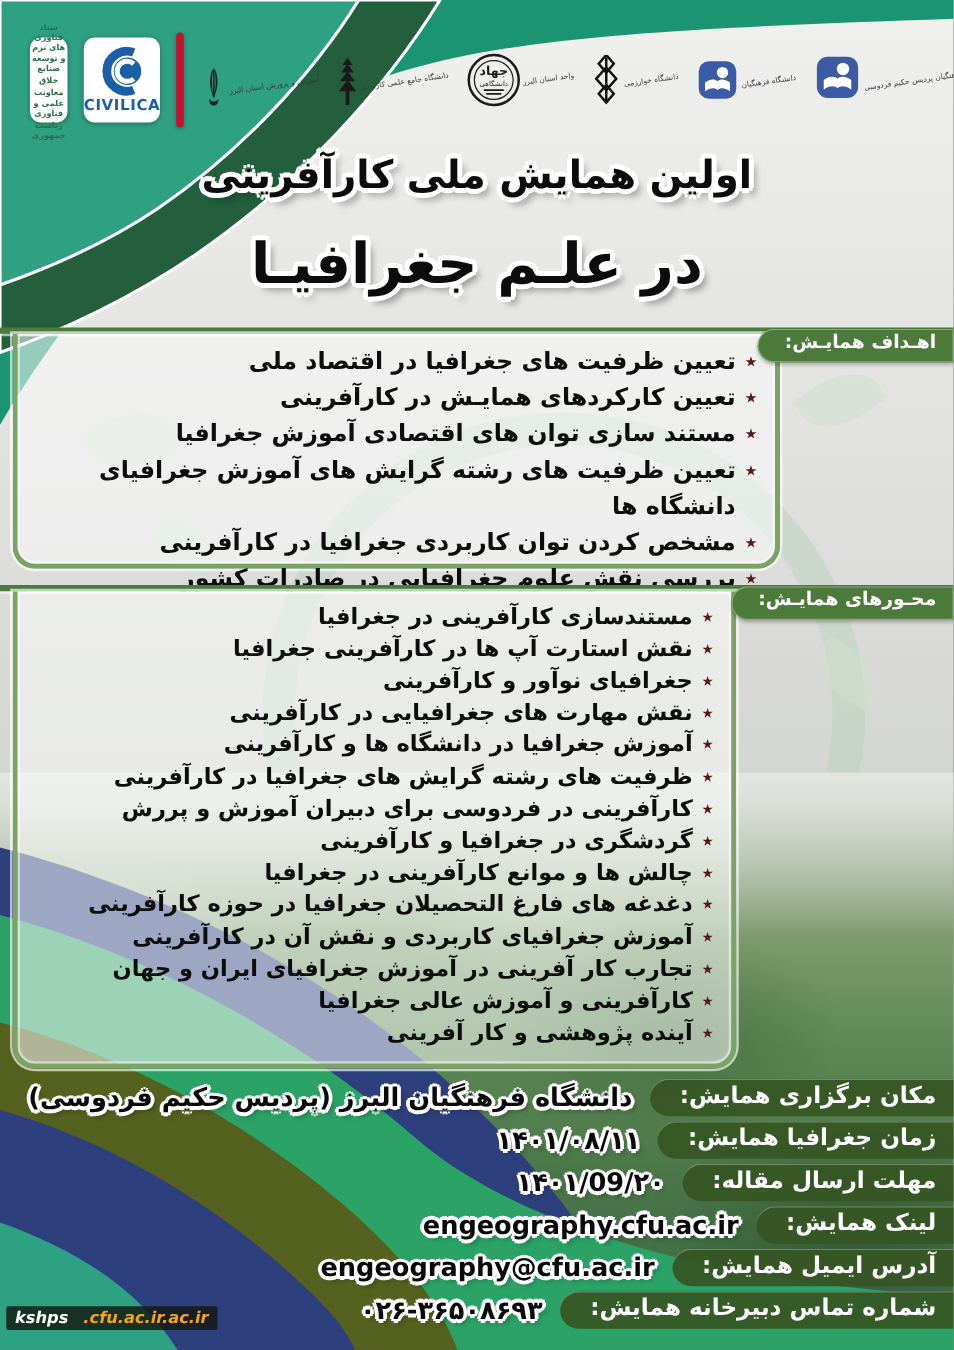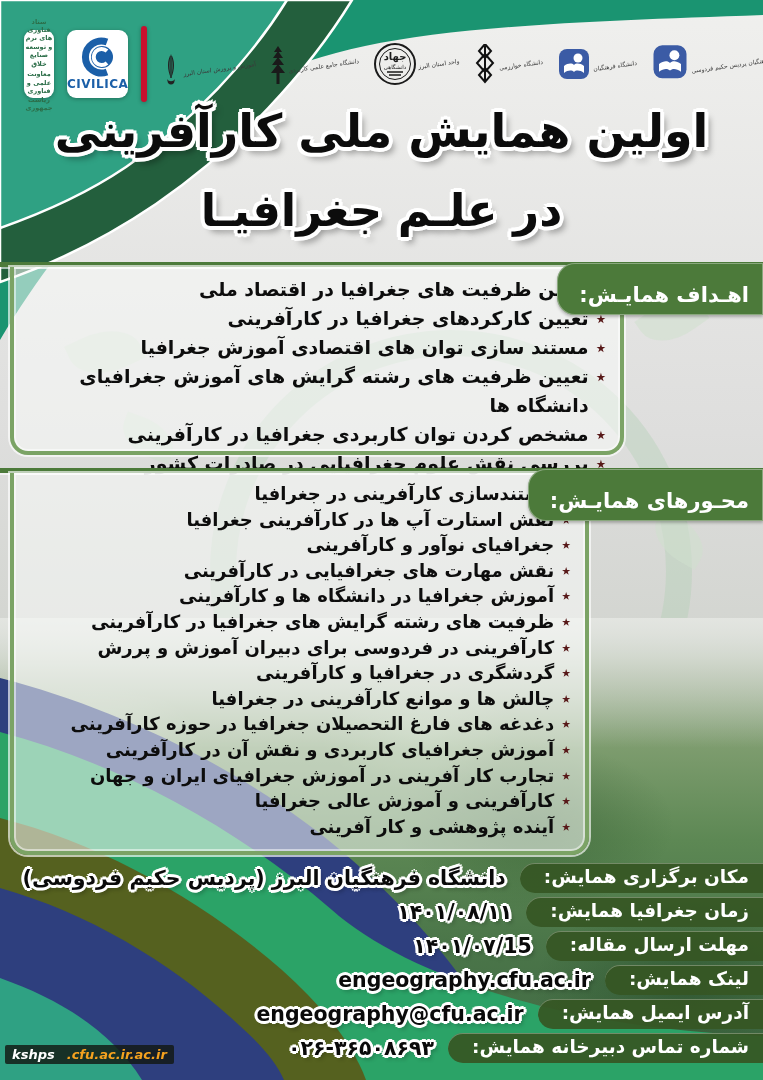--- a/index.html
+++ b/index.html
@@ -38,27 +38,27 @@
   .isc-strip{background:#c8102e;color:#fff;font-size:4.6px;width:100%;text-align:center;padding:1px 0;}
   .isc-code{background:#fff;color:#333;font-size:7px;width:100%;text-align:center;direction:rtl;padding:1px 0;}
   .gov{display:flex;align-items:flex-end;gap:13px;margin-right:2px;}
   .gov-logo{display:flex;flex-direction:row;align-items:center;gap:1px;}
   .gov-cap{font-size:6px;color:#3a3a3a;direction:rtl;text-align:center;line-height:1.25;white-space:nowrap;
            transform:rotate(-8deg);}
   
   .title{position:absolute;left:0;right:0;text-align:center;direction:rtl;font-weight:bold;color:#0c0c0c;z-index:4;
      text-shadow:-3px -3px 0 #fff,3px -3px 0 #fff,-3px 3px 0 #fff,3px 3px 0 #fff,
                  -4px 0 0 #fff,4px 0 0 #fff,0 -4px 0 #fff,0 4px 0 #fff,5px 6px 6px rgba(0,0,0,.35);}
-  .title1{top:104px;font-size:46px;}
+  .title1{top:122px;font-size:31px;}
   .title2{top:184px;font-size:45px;letter-spacing:2px;}
   
   .rule{position:absolute;left:0;width:100%;height:5px;background:#4c7a3a;z-index:3;
         box-shadow:0 2px 0 rgba(255,255,255,.6);}
-  .sec-badge{position:absolute;right:0;background:#4c7a3a;color:#fff;font-weight:bold;font-size:21px;
-        padding:20px 14px 8px 22px;border-radius:18px 0 0 18px;direction:rtl;z-index:4;
+  .sec-badge{position:absolute;right:0;background:#4c7a3a;color:#fff;font-weight:bold;font-size:15px;
+        padding:1px 14px 8px 22px;border-radius:18px 0 0 18px;direction:rtl;z-index:4;
         box-shadow:inset 0 0 0 1px rgba(255,255,255,.35),0 2px 3px rgba(0,0,0,.25);}
   .frame{position:absolute;left:10px;border:4px solid #7ba365;border-top:none;
         border-radius:0 0 18px 18px;background:rgba(250,252,250,.55);z-index:3;direction:rtl;
         box-shadow:0 0 0 2px rgba(255,255,255,.65), inset 0 0 0 2px rgba(255,255,255,.5);
         padding:8px 14px 4px 8px;box-sizing:border-box;}
   #goals-frame{top:267px;width:614px;height:188px;}
   #topics-frame{top:473px;width:579px;height:382px;}
   .item{display:flex;direction:rtl;align-items:baseline;color:#0d0d0d;font-weight:bold;
         font-size:19px;line-height:29px;text-align:right;}
   #topics-frame .item{font-size:18px;line-height:25.6px;}
@@ -200,21 +200,21 @@
   <div class="sec-badge" style="top:263px;">اهـداف همایـش:</div>
   <div class="frame" id="goals-frame">
 
       <div class="item">
         <span class="star">٭</span>
         <span>تعیین ظرفیت های جغرافیا در اقتصاد ملی</span>
       </div>
 
       <div class="item">
         <span class="star">٭</span>
-        <span>تعیین کارکردهای جغرافیا در کارآفرینی</span>
+        <span>تعیین کارکردهای همایـش در کارآفرینی</span>
       </div>
 
       <div class="item">
         <span class="star">٭</span>
         <span>مستند سازی توان های اقتصادی آموزش جغرافیا</span>
       </div>
 
       <div class="item">
         <span class="star">٭</span>
         <span>تعیین ظرفیت های رشته گرایش های آموزش جغرافیای دانشگاه ها</span>
@@ -310,21 +310,21 @@
     <div class="info-row">
       <div class="info-label">مکان برگزاری همایش:</div>
       <div class="info-value">دانشگاه فرهنگیان البرز (پردیس حکیم فردوسی)</div>
     </div>
     <div class="info-row">
       <div class="info-label">زمان جغرافیا همایش:</div>
       <div class="info-value">۱۴۰۱/۰۸/۱۱</div>
     </div>
     <div class="info-row">
       <div class="info-label">مهلت ارسال مقاله:</div>
-      <div class="info-value">۱۴۰۱/۰۷/15</div>
+      <div class="info-value">۱۴۰۱/09/۲۰</div>
     </div>
     <div class="info-row">
       <div class="info-label">لینک همایش:</div>
       <div class="info-value">engeography.cfu.ac.ir</div>
     </div>
     <div class="info-row">
       <div class="info-label">آدرس ایمیل همایش:</div>
       <div class="info-value">engeography@cfu.ac.ir</div>
     </div>
     <div class="info-row">

